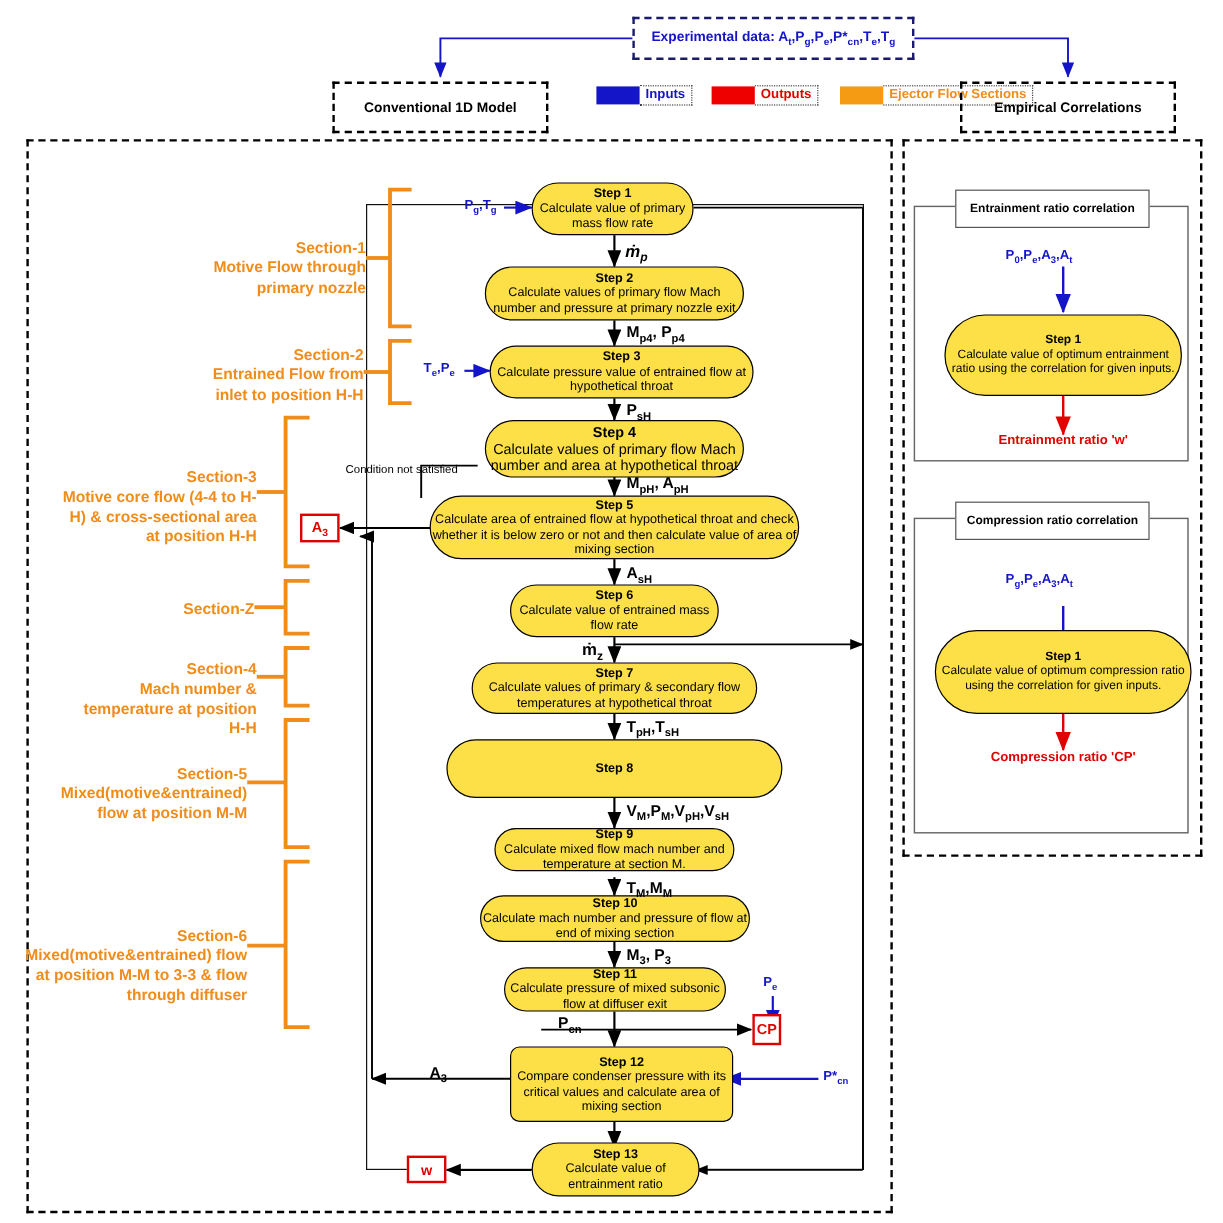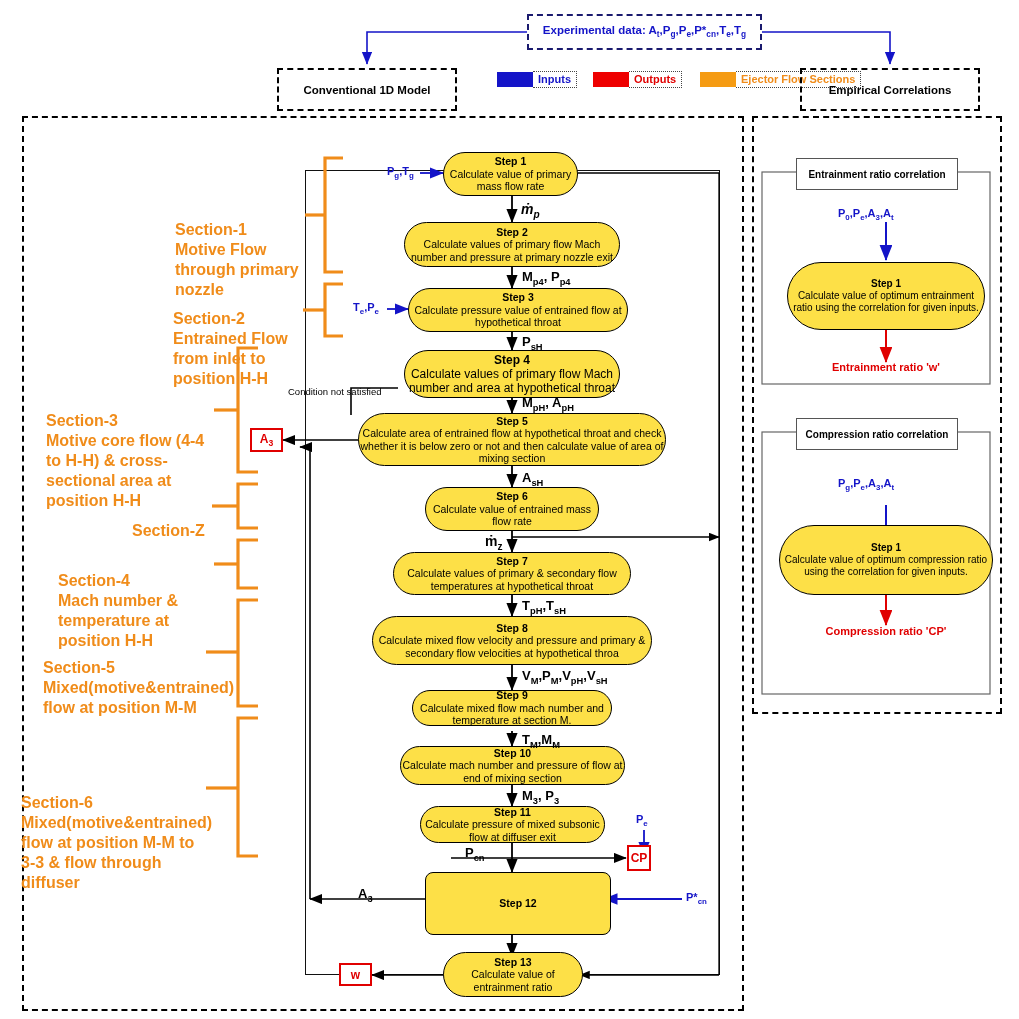--- a/index.html
+++ b/index.html
@@ -40,21 +40,21 @@
 
   
   .blu{color:#1414c8;font-weight:bold;}
   .red{color:#e00000;font-weight:bold;}
   .org{color:#f08c1a;font-weight:bold;}
   .lbl-edge{font-size:13px;font-weight:bold;color:#000;white-space:nowrap;}
   .sub{font-size:0.72em;vertical-align:sub;}
 
   svg.ov{position:absolute;left:0;top:0;width:1019px;height:1019px;pointer-events:none;}
 
-  .sect-title{font-size:16px;line-height:1.25;color:#f08c1a;font-weight:bold;text-align:left;margin-top:21px;}
+  .sect-title{font-size:13px;line-height:1.25;color:#f08c1a;font-weight:bold;text-align:right;}
   .sect-title .hdr{display:block;}
 </style>
 </head>
 <body>
 
 <div id="root">
 
   <div class="abs dashbox ctr" style="left:527px;top:14px;width:235px;height:36px;">
     <span class="blu" style="font-size:11.5px;">
       Experimental data: A<span class="sub">t</span>,P<span class="sub">g</span>,P<span class="sub">e</span>,P*<span class="sub">cn</span>,T<span class="sub">e</span>,T<span class="sub">g</span>
@@ -239,21 +239,20 @@
   <div class="abs node" style="left:393px;top:552px;width:238px;height:43px;font-size:10.5px;">
     <span>
       <span class="hd">Step 7</span>
       <span class="t">Calculate values of primary &amp; secondary flow temperatures at hypothetical throat</span>
     </span>
   </div>
 
   <div class="abs node" style="left:372px;top:616px;width:280px;height:49px;font-size:10.5px;">
     <span>
       <span class="hd">Step 8</span>
-      <span class="t">Calculate mixed flow velocity and pressure and primary &amp; secondary flow velocities at hypothetical throa</span>
     </span>
   </div>
 
   <div class="abs node" style="left:412px;top:690px;width:200px;height:36px;font-size:10.5px;">
     <span>
       <span class="hd">Step 9</span>
       <span class="t">Calculate mixed flow mach number and temperature at section M.</span>
     </span>
   </div>
 
@@ -267,20 +266,21 @@
   <div class="abs node" style="left:420px;top:806px;width:185px;height:37px;font-size:10.5px;">
     <span>
       <span class="hd">Step 11</span>
       <span class="t">Calculate pressure of mixed subsonic flow at diffuser exit</span>
     </span>
   </div>
 
   <div class="abs node" style="left:425px;top:872px;width:186px;height:63px;font-size:10.5px;border-radius:8px;">
     <span>
       <span class="hd">Step 12</span>
+      <span class="t">Compare condenser pressure with its critical values and calculate area of mixing section</span>
     </span>
   </div>
 
   <div class="abs node" style="left:443px;top:952px;width:140px;height:45px;font-size:10.5px;">
     <span>
       <span class="hd">Step 13</span>
       <span class="t">Calculate value of entrainment ratio</span>
     </span>
   </div>
 

